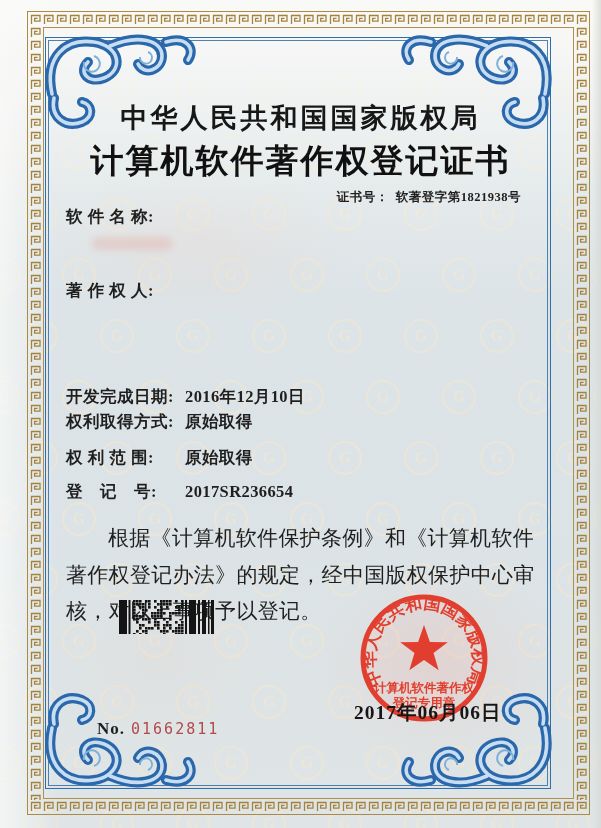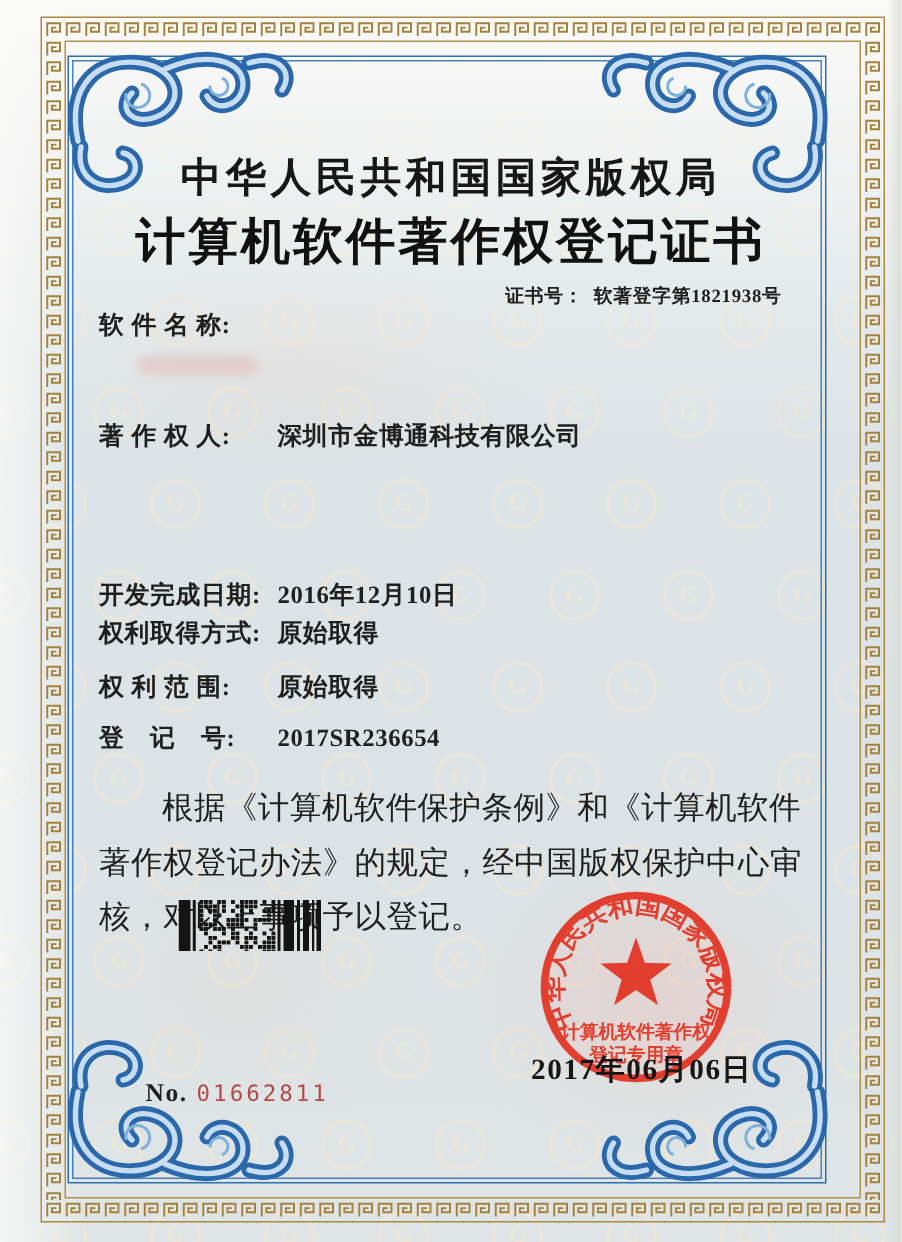--- a/index.html
+++ b/index.html
@@ -887,21 +887,20 @@
 <div class="cert-title">计算机软件著作权登记证书</div>
 <div class="cert-no">
   <span>证书号：</span><span class="v">软著登字第1821938号</span>
 </div>
 
 <div class="row r0">
   <span class="lbl">软 件 名 称:</span>
 </div>
 <div class="row r1">
   <span class="lbl">著 作 权 人:</span>
-  <span class="val">深圳市金博通科技有限公司</span>
 </div>
 <div class="row r2">
   <span class="lbl">开发完成日期:</span>
   <span class="val">2016年12月10日</span>
 </div>
 <div class="row r3">
 </div>
 <div class="row r4">
   <span class="lbl">权利取得方式:</span>
   <span class="val">原始取得</span>

